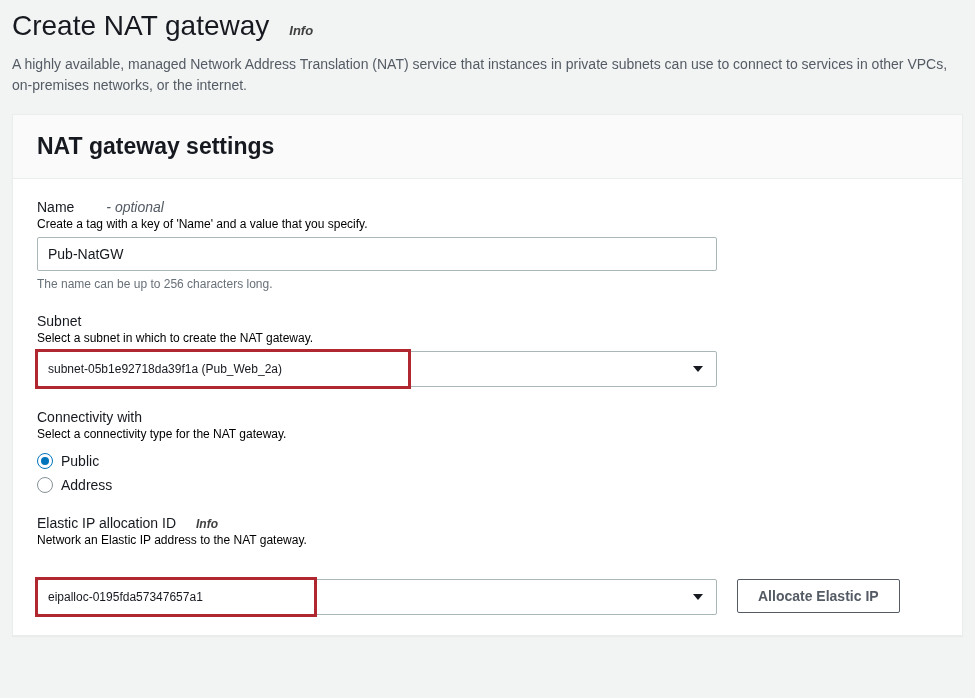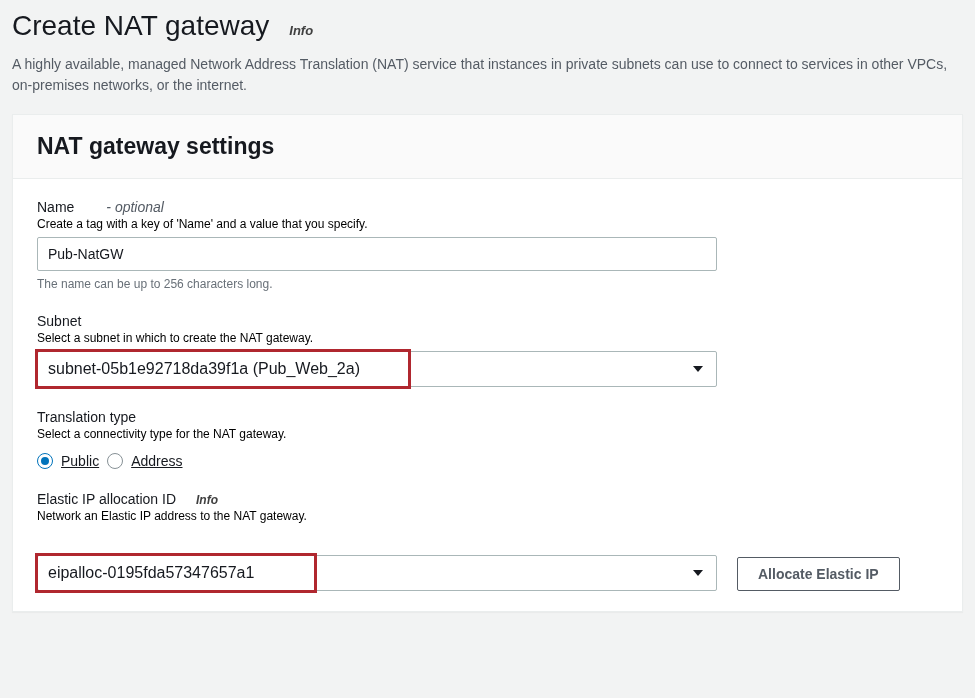--- a/index.html
+++ b/index.html
@@ -101,21 +101,21 @@
       font-size: 14px;
       color: #16191f;
       background: #fff;
     }
     .select-box {
       width: 100%;
       height: 36px;
       border: 1px solid #aab7b8;
       border-radius: 2px;
       padding: 0 28px 0 10px;
-      font-size: 16px;
+      font-size: 12px;
       color: #16191f;
       background: #fff;
       display: flex;
       align-items: center;
       cursor: pointer;
       position: relative;
     }
     .select-caret {
       position: absolute;
       right: 12px;
@@ -128,24 +128,23 @@
       height: 12px;
       display: block;
     }
     .subnet-highlight {
       position: relative;
       display: inline-block;
       width: 680px;
     }
     .radio-group {
       display: flex;
-      flex-direction: row;
+      flex-direction: column;
       gap: 8px;
       margin-top: 12px;
-      text-decoration: underline;
     }
     .radio-item {
       display: flex;
       align-items: center;
       gap: 8px;
       cursor: pointer;
     }
     .radio-circle {
       width: 16px;
       height: 16px;
@@ -165,21 +164,21 @@
       height: 8px;
       background: #0073bb;
       border-radius: 50%;
     }
     .radio-label {
       font-size: 14px;
       color: #16191f;
     }
     .eip-row {
       display: flex;
-      align-items: flex-end;
+      align-items: flex-start;
       gap: 20px;
       width: 100%;
       margin-top: 32px;
     }
     .eip-select-container {
       position: relative;
       width: 680px;
     }
     .allocate-btn {
       height: 34px;
@@ -252,21 +251,21 @@
                 <path d="M1 3 L6 9 L11 3 Z" fill="#16191f"></path>
               </svg>
           </span>
         </div>
         <div class="subnet-overlay-highlight"></div>
       </div>
     </div>
 
     <div class="field">
       <div class="field-label">
-        <span class="field-label-main">Translation type</span>
+        <span class="field-label-main">Connectivity with</span>
       </div>
       <div class="field-helper">Select a connectivity type for the NAT gateway.</div>
       <div class="radio-group">
         <label class="radio-item">
           <span class="radio-circle checked">
             <span class="radio-dot"></span>
           </span>
           <span class="radio-label">Public</span>
         </label>
         <label class="radio-item">

